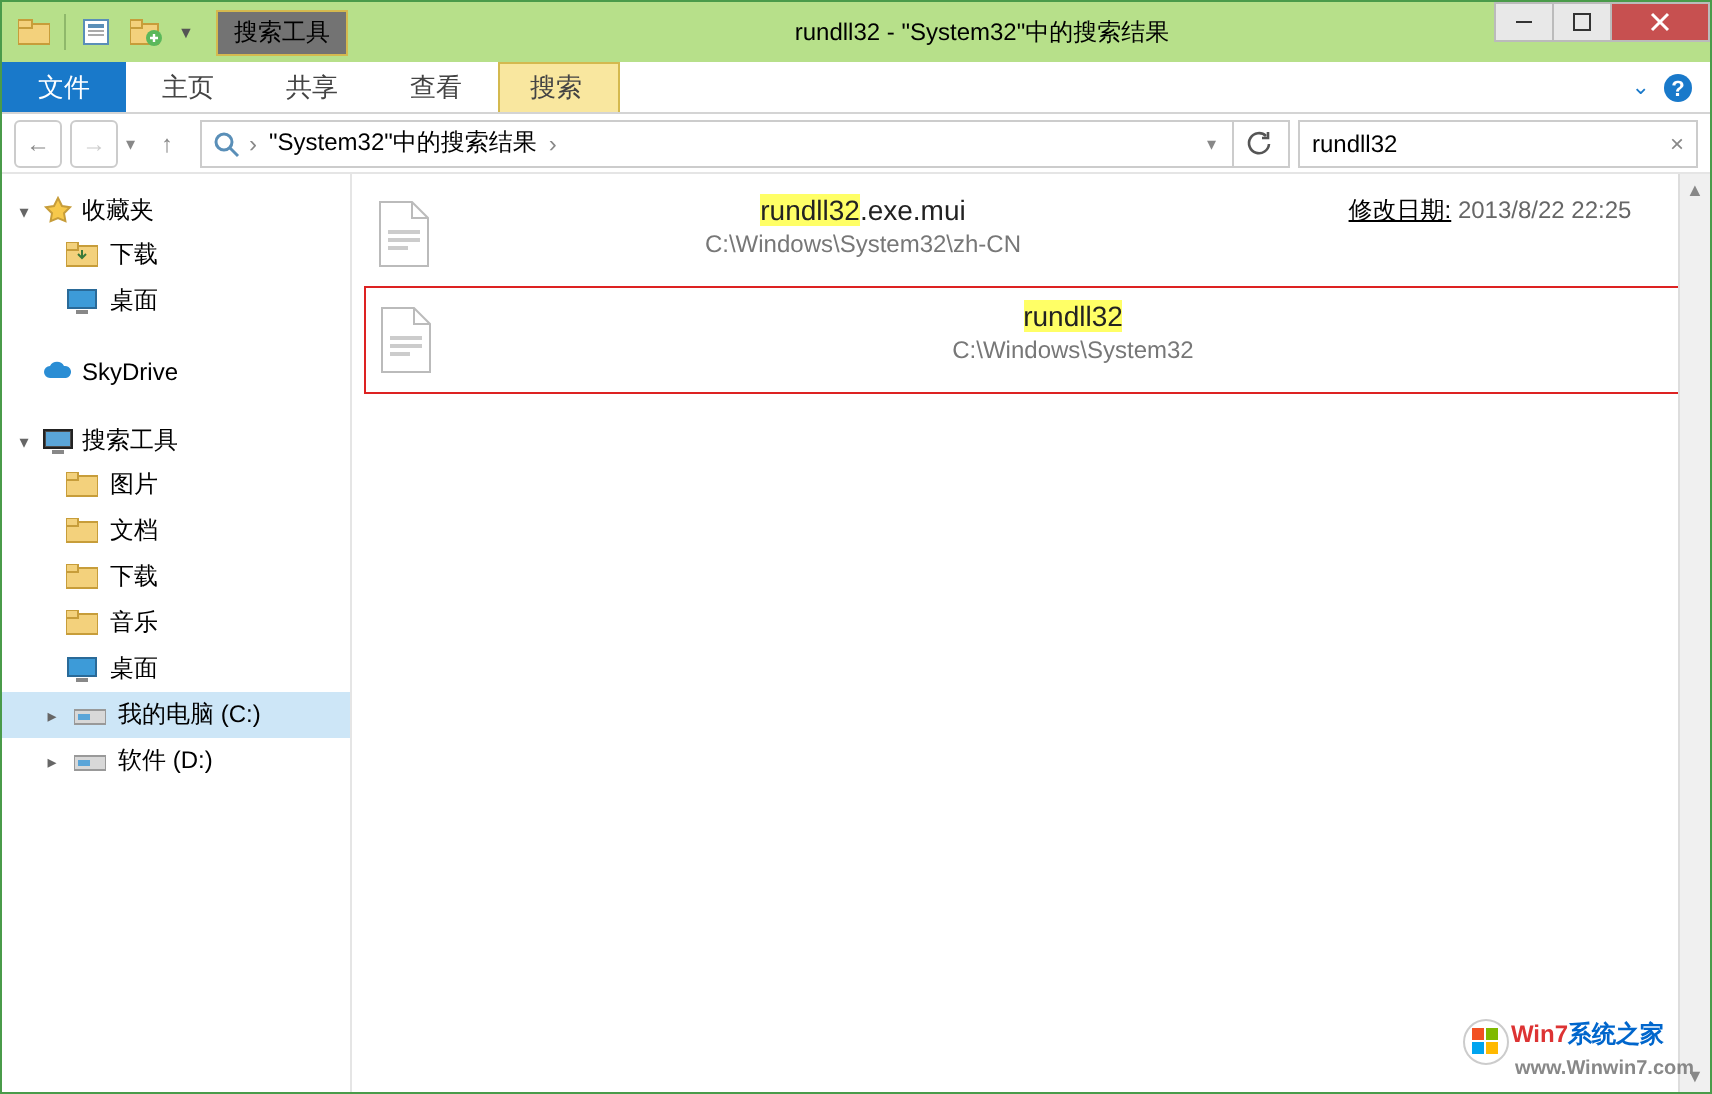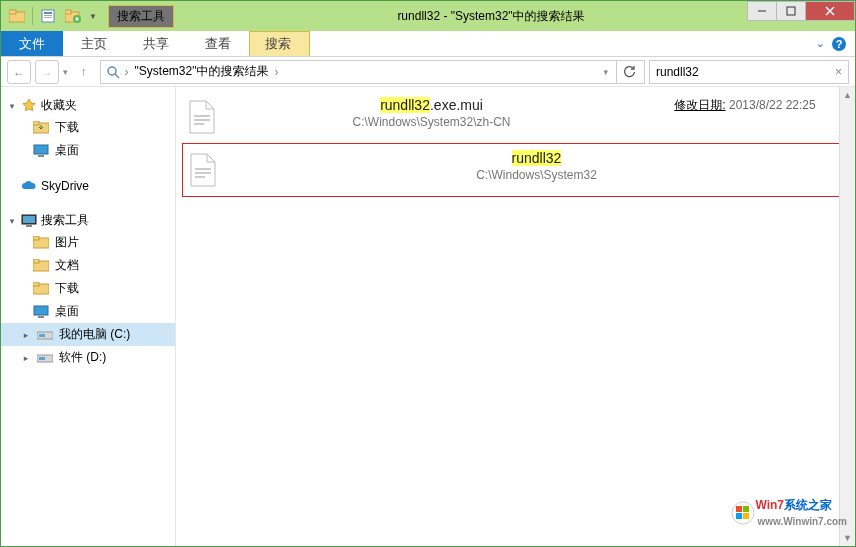--- a/index.html
+++ b/index.html
@@ -51,21 +51,21 @@
 .res-name { font-size: 14px; color: #222; }
 .res-name .hl { background: #ffff66; }
 .res-path { font-size: 12px; color: #777; margin-top: 2px; }
 .res-meta { font-size: 12px; color: #666; min-width: 200px; }
 .res-meta div { margin-bottom: 2px; }
 .res-meta .lbl { color: #000000; text-decoration: underline; }
 
 .scrollbar-v { position: absolute; right: 0; top: 86px; bottom: 0; width: 16px; background: #f0f0f0; border-left: 1px solid #ddd; }
 .scrollbar-v .arr { height: 16px; display: flex; align-items: center; justify-content: center; color: #888; font-size: 9px; }
 
-.watermark { position: absolute; right: 8px; bottom: 18px; font-size: 12px; color: #555; display: flex; align-items: center; gap: 0; }
+.watermark { position: absolute; right: 8px; bottom: 6px; font-size: 12px; color: #555; display: flex; gap: 0; }
 .watermark .logo { width: 24px; height: 24px; }
 .watermark .t1 { color: #d33; font-weight: bold; }
 .watermark .t2 { color: #06c; font-weight: bold; }
 .watermark .url { font-size: 10px; color: #888; margin-left: 2px; font-weight: bold; }
 
 svg { display: block; }
 </style>
 </head>
 <body>
 
@@ -242,20 +242,29 @@
           <span>文档</span>
         </div>
       <div class="side-item">
           <span class="ico">
             <svg width="16" height="13">
               <rect x="0" y="2" width="16" height="10" fill="#f3d17c" stroke="#c79d3a"></rect>
               <rect x="0" y="0" width="6" height="4" fill="#f3d17c" stroke="#c79d3a"></rect>
             </svg>
           </span>
           <span>下载</span>
+        </div>
+      <div class="side-item">
+          <span class="ico">
+            <svg width="16" height="13">
+              <rect x="0" y="2" width="16" height="10" fill="#f3d17c" stroke="#c79d3a"></rect>
+              <rect x="0" y="0" width="6" height="4" fill="#f3d17c" stroke="#c79d3a"></rect>
+            </svg>
+          </span>
+          <span>音乐</span>
         </div>
       <div class="side-item">
           <span class="ico">
             <svg width="16" height="13">
               <rect x="1" y="1" width="14" height="9" fill="#3d9bd8" stroke="#2a6a98"></rect>
               <rect x="5" y="11" width="6" height="2" fill="#888"></rect>
             </svg>
           </span>
           <span>桌面</span>
         </div>

